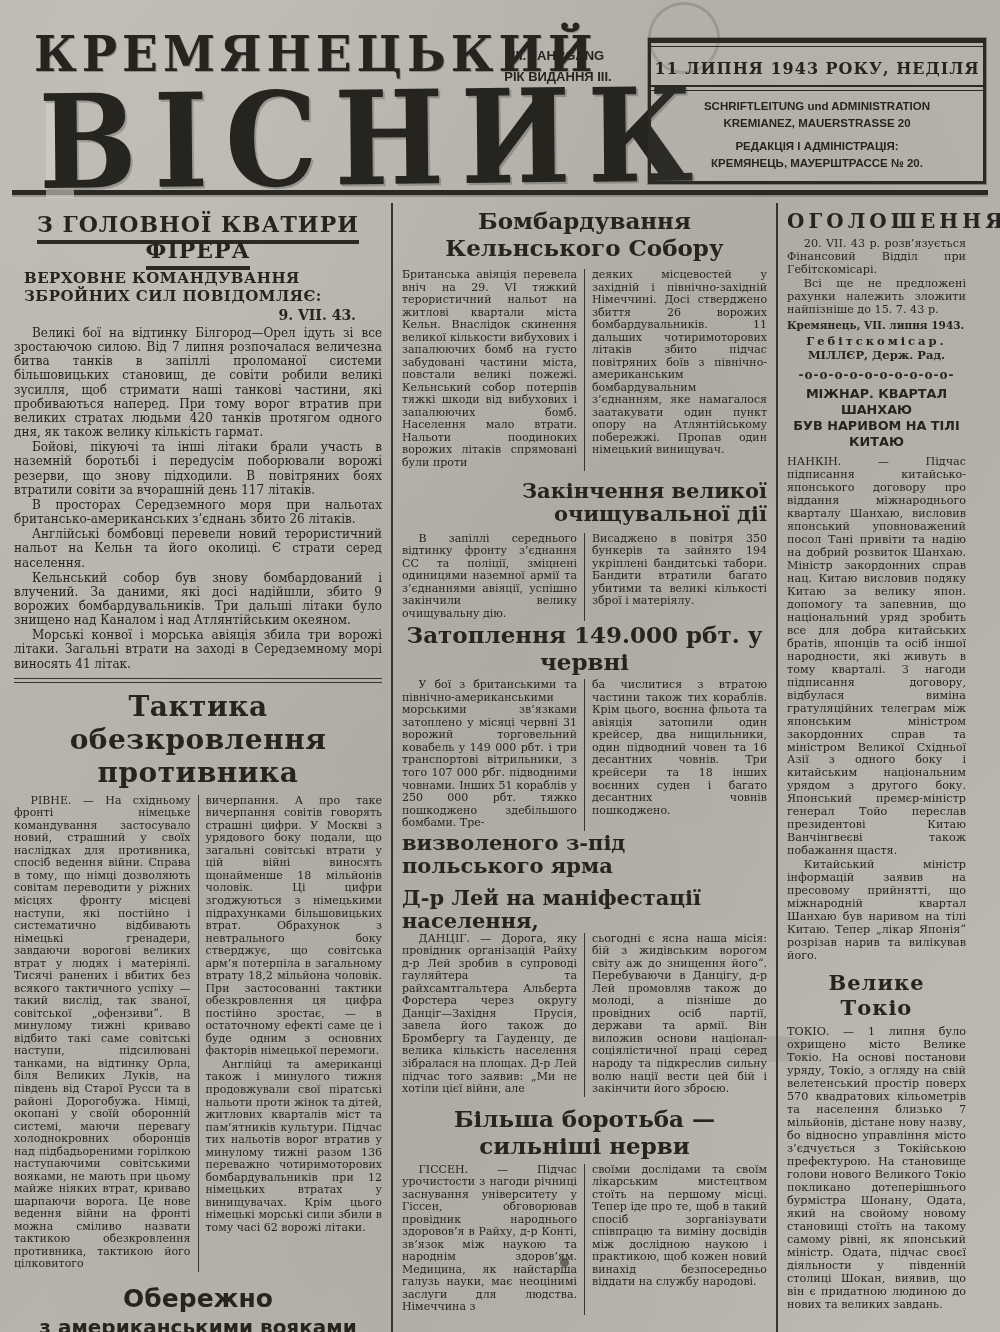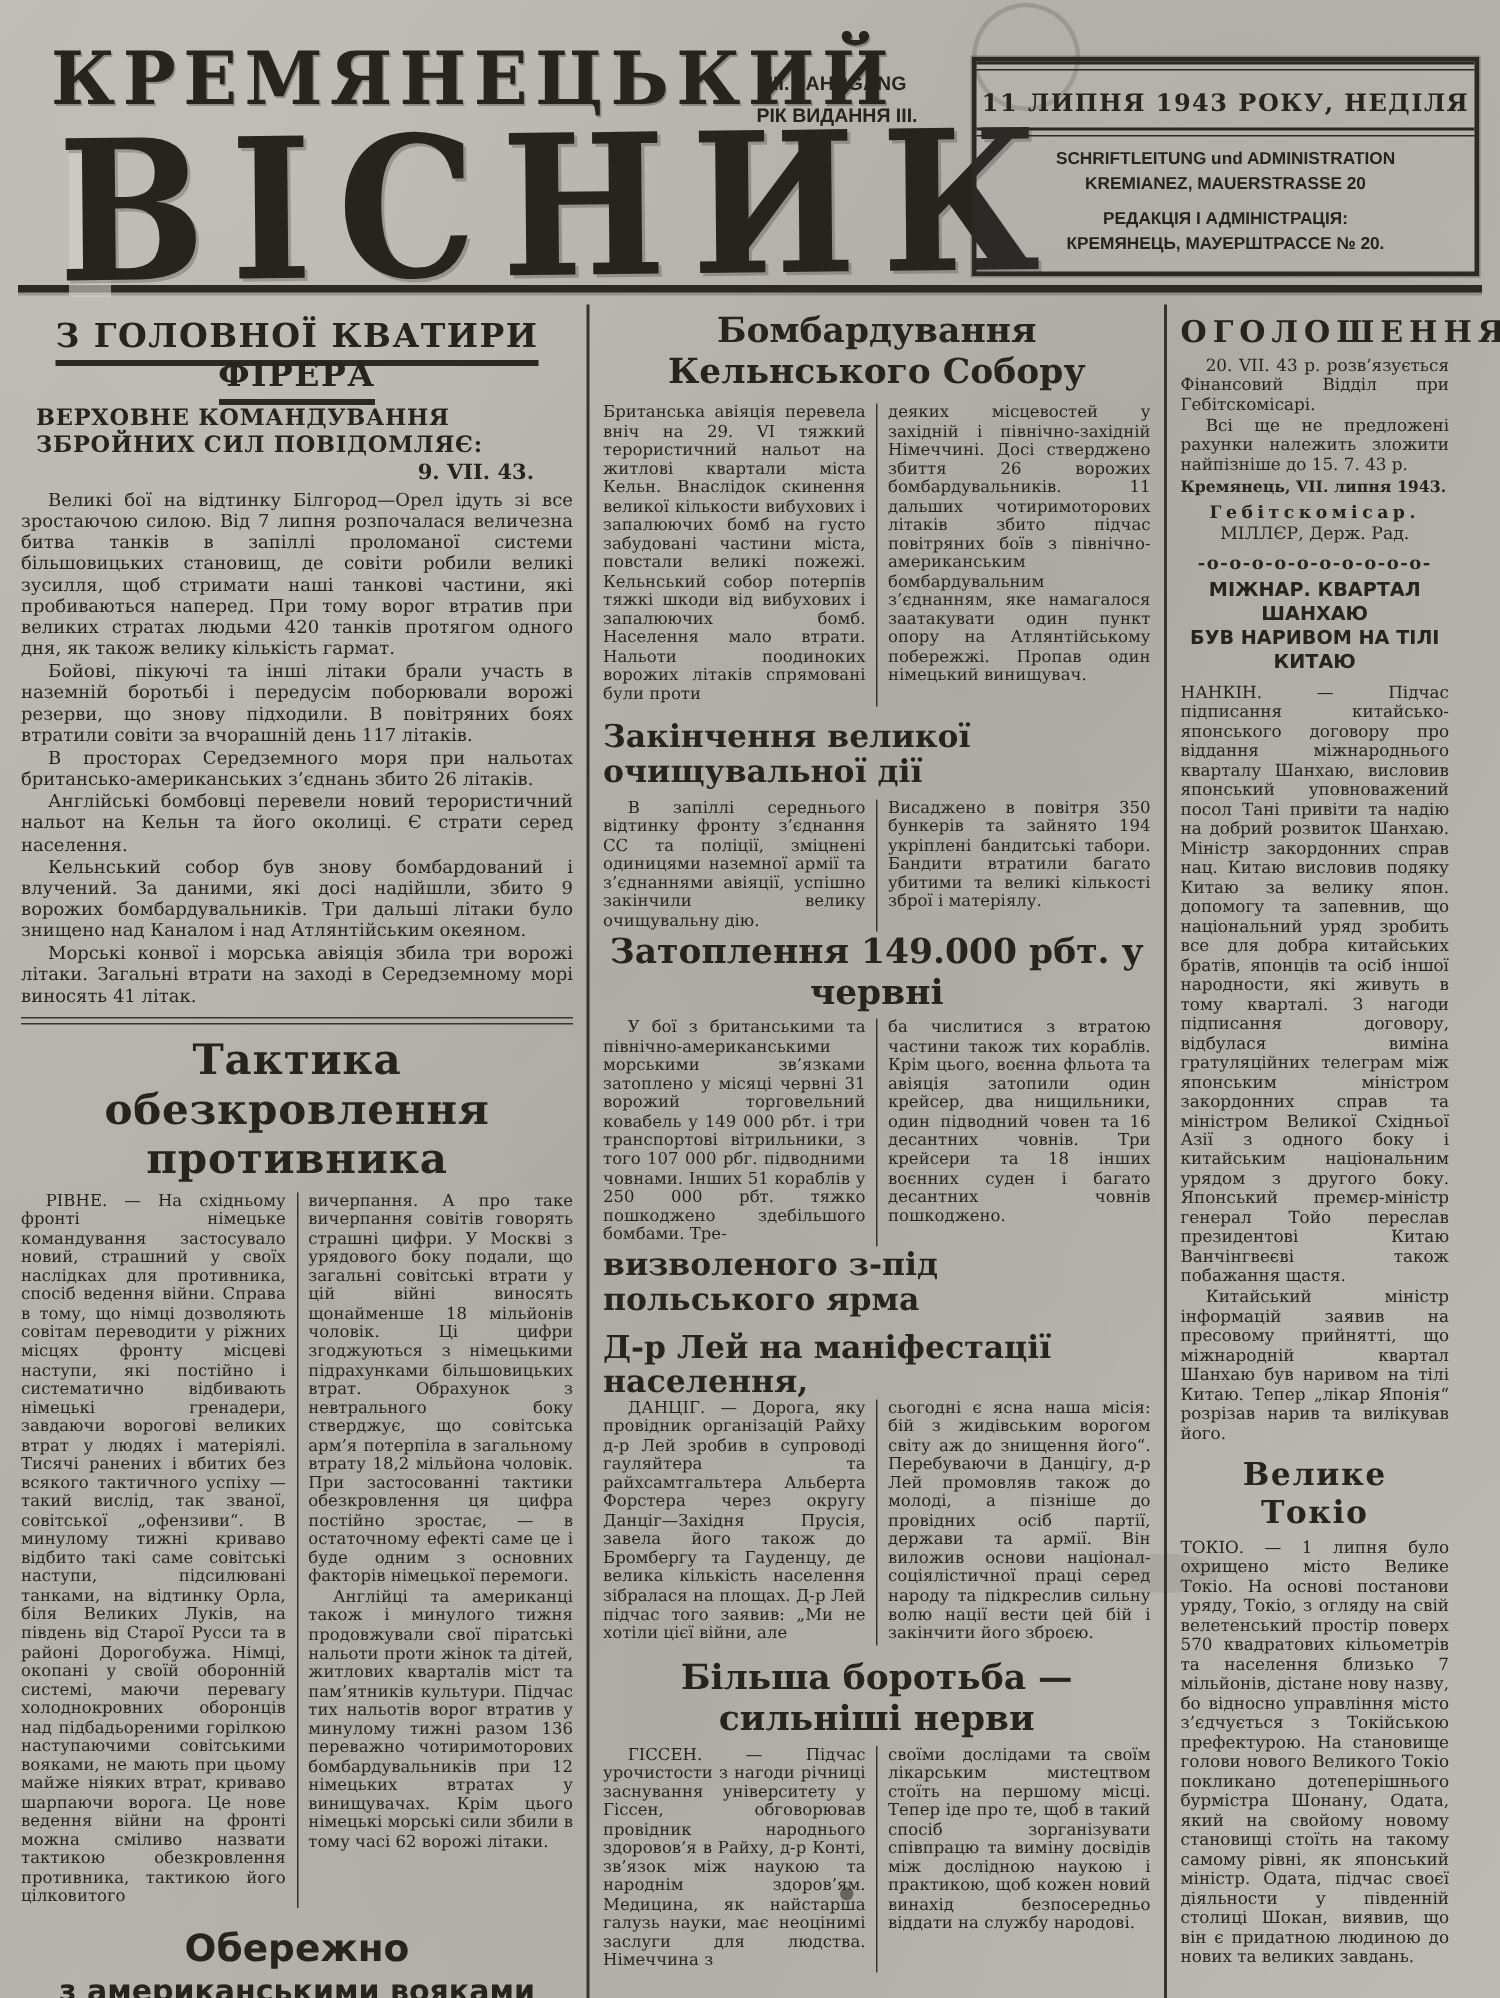--- a/index.html
+++ b/index.html
@@ -62,30 +62,30 @@
   h1,h2,h3 { margin:0; font-weight:bold; }
   .h-hq { text-align:center; font-size:22px; letter-spacing:1px; margin:8px 0 6px; }
   .h-hq span { border-bottom:4px solid #2b2924; padding-bottom:3px; }
   .hq-sub { font-weight:bold; font-size:15px; letter-spacing:.5px; margin:2px 0 2px 10px; }
   .hq-date { text-align:right; font-weight:bold; font-size:14px; padding-right:26px; margin:2px 0 3px; }
   .art-div { height:3px; border-top:1.5px solid #36342e; border-bottom:1.5px solid #36342e; margin:7px 0; }
   .h-tactics { font-size:28px; text-align:center; margin:2px 0 6px; letter-spacing:.5px; }
   .h-careful1 { font-size:25px; text-align:center; margin:12px 0 2px; font-family:"DejaVu Sans",sans-serif; }
   .h-careful2 { font-size:20px; text-align:center; margin:0 0 8px; font-family:"DejaVu Sans",sans-serif; }
   .h-cologne { font-size:23px; text-align:center; margin:4px 0 8px; }
-  .h-2line { font-size:21px; text-align:left; line-height:1.12; }
+  .h-2line { font-size:21px; text-align:right; line-height:1.12; }
   .h-2line.first { margin-top:8px; }
   .h-2line.last { margin-bottom:7px; }
   .h-sink { font-size:23px; text-align:center; margin:0 0 4px; }
   .h-ley { font-size:21px; text-align:left; line-height:1.12; }
   .h-nerves { font-size:23px; text-align:center; margin:8px 0 5px; }
   .h-ann { font-size:20px; text-align:left; letter-spacing:4px; margin:6px 0 4px; white-space:nowrap; }
   .ann-place { font-weight:bold; font-size:10.5px; margin-top:3px; }
   .ann-sign1 { text-align:center; font-size:11.5px; font-weight:bold; letter-spacing:3px; margin-top:3px; }
-  .ann-sign2 { text-align:center; font-size:11.5px; font-weight:normal; }
+  .ann-sign2 { text-align:center; font-size:11.5px; font-weight:bold; }
   .chain { text-align:center; font-weight:bold; font-size:12px; letter-spacing:1px; margin:6px 0 4px;
     white-space:nowrap; overflow:hidden; }
   .h-absc { font-family:"DejaVu Sans",sans-serif; font-size:12.8px; text-align:center; line-height:1.25; }
   .h-absc.last { margin-bottom:5px; }
   .h-tokyo { font-size:21px; text-align:center; letter-spacing:1px; word-spacing:14px; margin:8px 0 5px; }
   .spot { position:absolute; left:560px; top:1258px; width:9px; height:9px; border-radius:50%;
     background:rgba(40,38,33,.55); }
   .smudge { position:absolute; left:742px; top:1036px; width:70px; height:26px; border-radius:50%;
     background:rgba(60,58,50,.10); }
 </style>

